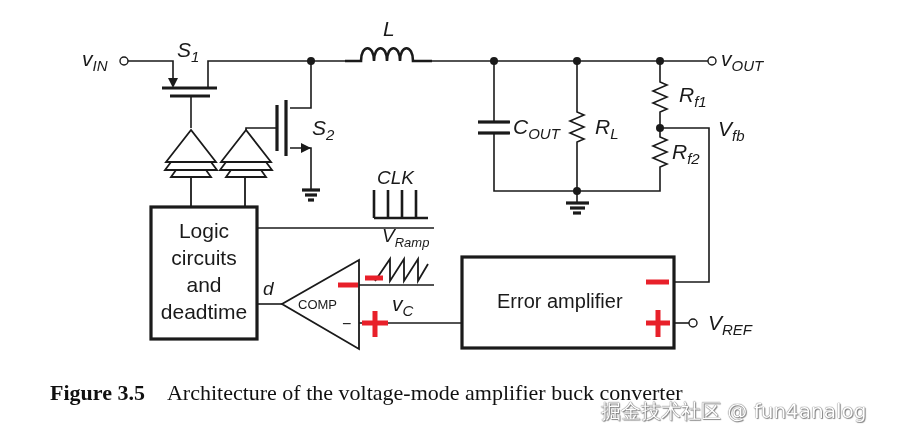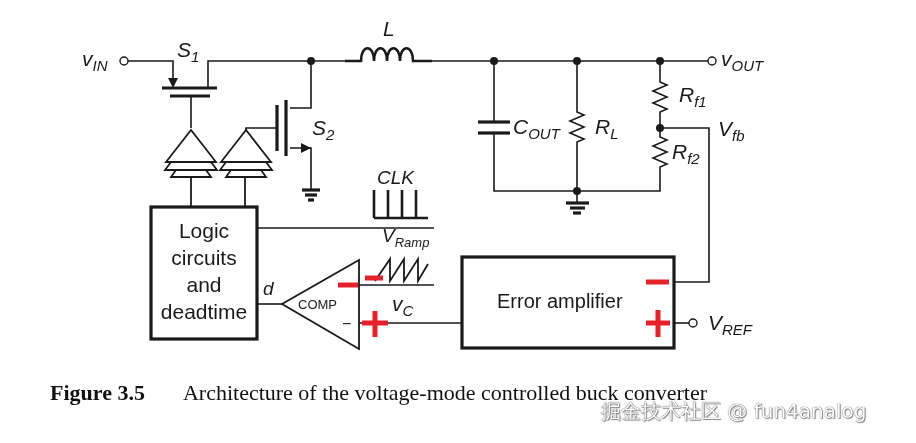--- a/index.html
+++ b/index.html
@@ -5,21 +5,21 @@
   html,body{margin:0;padding:0;background:#ffffff;}
   body{width:916px;height:443px;position:relative;overflow:hidden;font-family:"Liberation Sans",sans-serif;}
   svg{position:absolute;left:0;top:0;}
   .w{stroke:#1a1a1a;stroke-width:1.6;fill:none;}
   .thick{stroke:#1a1a1a;stroke-width:3.2;fill:none;}
   .dot{fill:#1a1a1a;}
   .lbl{font-family:"Liberation Sans",sans-serif;font-style:italic;fill:#1a1a1a;}
   .blk{font-family:"Liberation Sans",sans-serif;fill:#1a1a1a;}
   .red{stroke:#e8202a;stroke-width:5;fill:none;stroke-linecap:butt;}
   .cap{position:absolute;left:50px;top:380px;font-family:"Liberation Serif",serif;font-size:22px;color:#111;white-space:nowrap;}
-  .cap b{margin-right:38px;}
+  .cap b{margin-right:22px;}
   .wm{position:absolute;left:601px;top:398px;font-family:"DejaVu Sans",sans-serif;font-size:20px;color:#ffffff;white-space:nowrap;text-shadow:0 0 1px #666,0 0 1px #666,1px 1px 1px #888;}
 </style>
 </head>
 <body>
 
 <svg width="916" height="443" viewBox="0 0 916 443">
 
   <circle cx="124" cy="61" r="4" fill="#fff" stroke="#1a1a1a" stroke-width="1.4"></circle>
   <path class="w" d="M128 61 H173 V80"></path>
   <path d="M168 78 L178 78 L173 88 Z" fill="#1a1a1a"></path>
@@ -129,14 +129,14 @@
   <text class="lbl" font-size="21" x="679" y="102"><tspan>R</tspan><tspan font-size="15" dy="5">f1</tspan></text>
   <text class="lbl" font-size="21" x="672" y="159"><tspan>R</tspan><tspan font-size="15" dy="5">f2</tspan></text>
   <text class="lbl" font-size="21" x="718" y="136"><tspan>V</tspan><tspan font-size="15" dy="5">fb</tspan></text>
   <text class="lbl" font-size="19" x="377" y="184">CLK</text>
   <text class="lbl" font-size="19" x="382" y="242"><tspan>V</tspan><tspan font-size="13" dy="5">Ramp</tspan></text>
   <text class="lbl" font-size="21" x="392" y="311"><tspan>v</tspan><tspan font-size="15" dy="5">C</tspan></text>
   <text class="lbl" font-size="19" x="263" y="295">d</text>
   <text class="lbl" font-size="21" x="708" y="330"><tspan>V</tspan><tspan font-size="15" dy="5">REF</tspan></text>
 </svg>
 
-<div class="cap"><b>Figure 3.5</b><span>Architecture of the voltage-mode controlled buck converter</span></div>
+<div class="cap"><b>Figure 3.5</b><span>Architecture of the voltage-mode amplifier buck converter</span></div>
 <div class="wm">掘金技术社区 @ fun4analog</div>
 
 </body></html>

